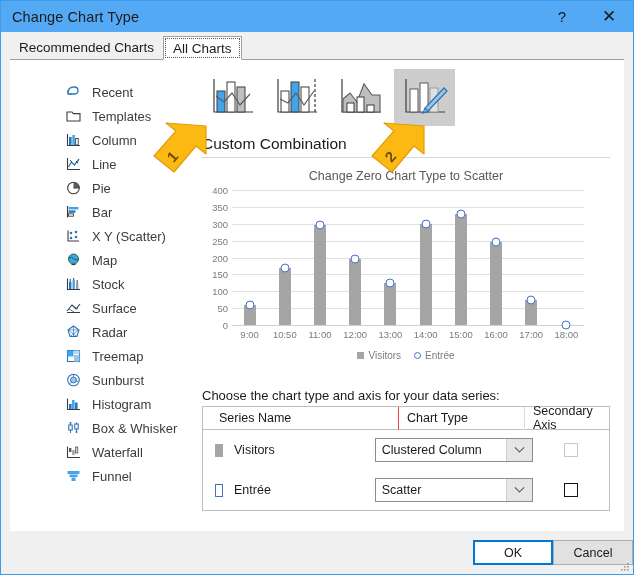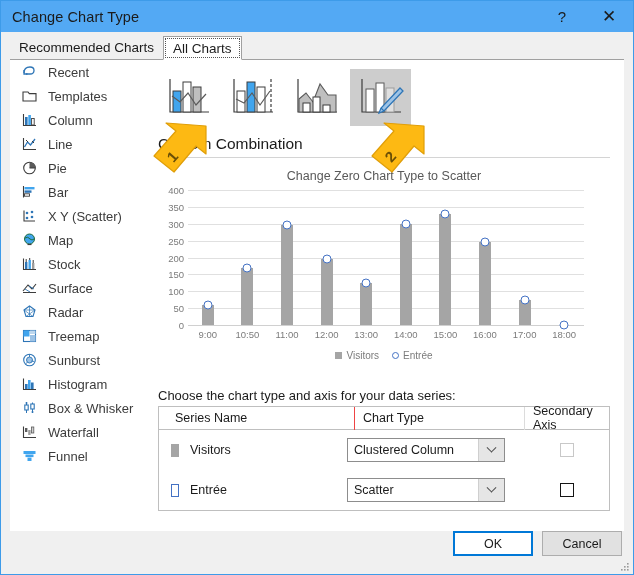--- a/index.html
+++ b/index.html
@@ -70,22 +70,23 @@
     background: #ffffff;
     border-top: 1px solid #a0a0a0;
     margin: 0 9px;
     display: flex;
     position: relative;
   }
 
   
   .sidebar {
     width: 136px; flex: 0 0 136px;
-    padding-top: 0;
+    padding-top: 20px;
     background: #ffffff;
+    margin-left: 44px;
   }
   .side-item {
     height: 24px;
     display: flex; align-items: center;
     padding-left: 9px;
     font-size: 13px; color: #3c3c3c;
     cursor: default;
   }
   .side-item.selected { background: #cdcdcd; color: #1b1b1b; }
   .side-ico {
@@ -238,22 +239,22 @@
   .callout { position: absolute; pointer-events: none; }
   .callout .num {
     position: absolute;
     font-size: 15px; font-weight: 700; color: #6b4f06;
     transform: rotate(-48deg);
   }
 
   
   .footer {
     height: 43px; flex: 0 0 43px;
-    display: flex; justify-content: flex-end;
-    padding-right: 11px; gap: 9px;
+    display: flex; align-items: center; justify-content: flex-end;
+    
     position: relative;
   }
   .btn {
     width: 80px; height: 25px;
     font-size: 12.5px; color: #1b1b1b;
     background: #e1e1e1;
     border: 1px solid #adadad;
     display: flex; align-items: center; justify-content: center;
     cursor: default;
   }

